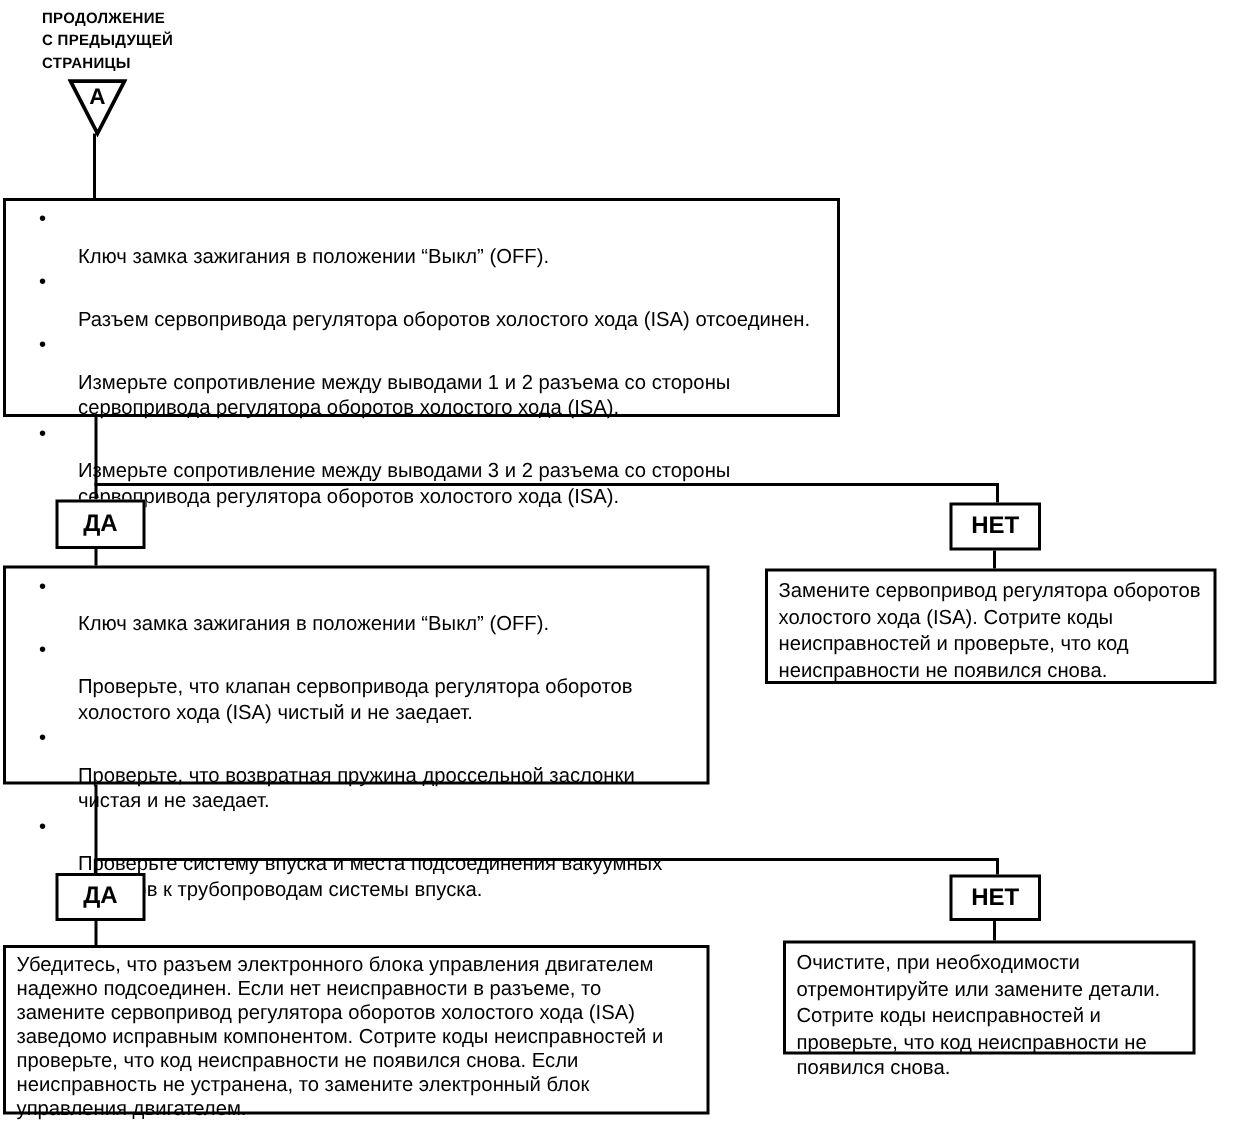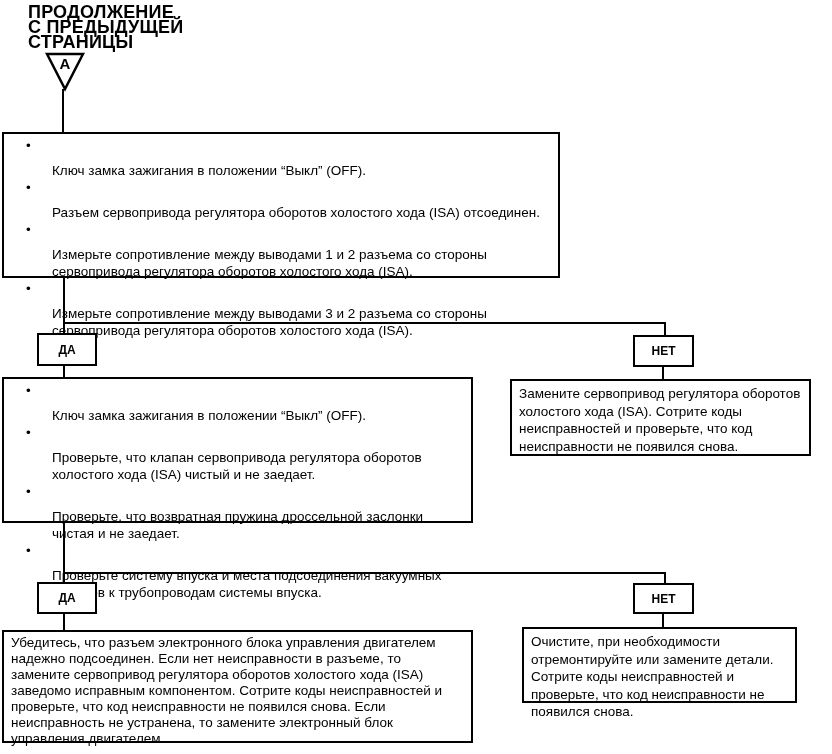--- a/index.html
+++ b/index.html
@@ -2,37 +2,37 @@
 <html><head>
 <meta charset="utf-8">
 <style>
   html,body{margin:0;padding:0;background:#ffffff;}
   #stage{
     position:relative;width:832px;height:754px;background:#ffffff;
     font-family:"Liberation Sans",sans-serif;color:#000;overflow:hidden;
   }
   .hdr{
     position:absolute;left:28px;top:5px;
-    font-size:18px;font-weight:bold;line-height:15px;letter-spacing:0.2px;
+    font-size:10px;font-weight:bold;line-height:15px;letter-spacing:0.2px;
   }
   .tri{position:absolute;left:45px;top:52px;}
   .ln{position:absolute;background:#000;}
   .pbox{
     position:absolute;box-sizing:border-box;border:2px solid #000;background:#fff;
     font-size:13.5px;line-height:17px;
   }
   .pbox .inner{padding:3px 8px 0 6px;}
   .brow{display:flex;}
   .bmark{width:42px;padding-left:16px;box-sizing:border-box;flex:none;}
   .btext{flex:1;padding-right:6px;margin-top:25px;}
   .qtext{padding-left:1px;}
   .dec{
     position:absolute;box-sizing:border-box;border:2px solid #000;background:#fff;
     display:flex;align-items:center;justify-content:center;
-    font-size:12px;font-weight:bold;
+    font-size:16px;font-weight:bold;
   }
   .abox{
     position:absolute;box-sizing:border-box;border:2px solid #000;background:#fff;
     font-size:13.5px;line-height:17.5px;
   }
   .abox .inner{padding:4px 8px 0 7px;}
   .abox.tight{line-height:16px;}
   .abox.tight .inner{padding:3px 8px 0 7px;}
 </style>
 </head>

